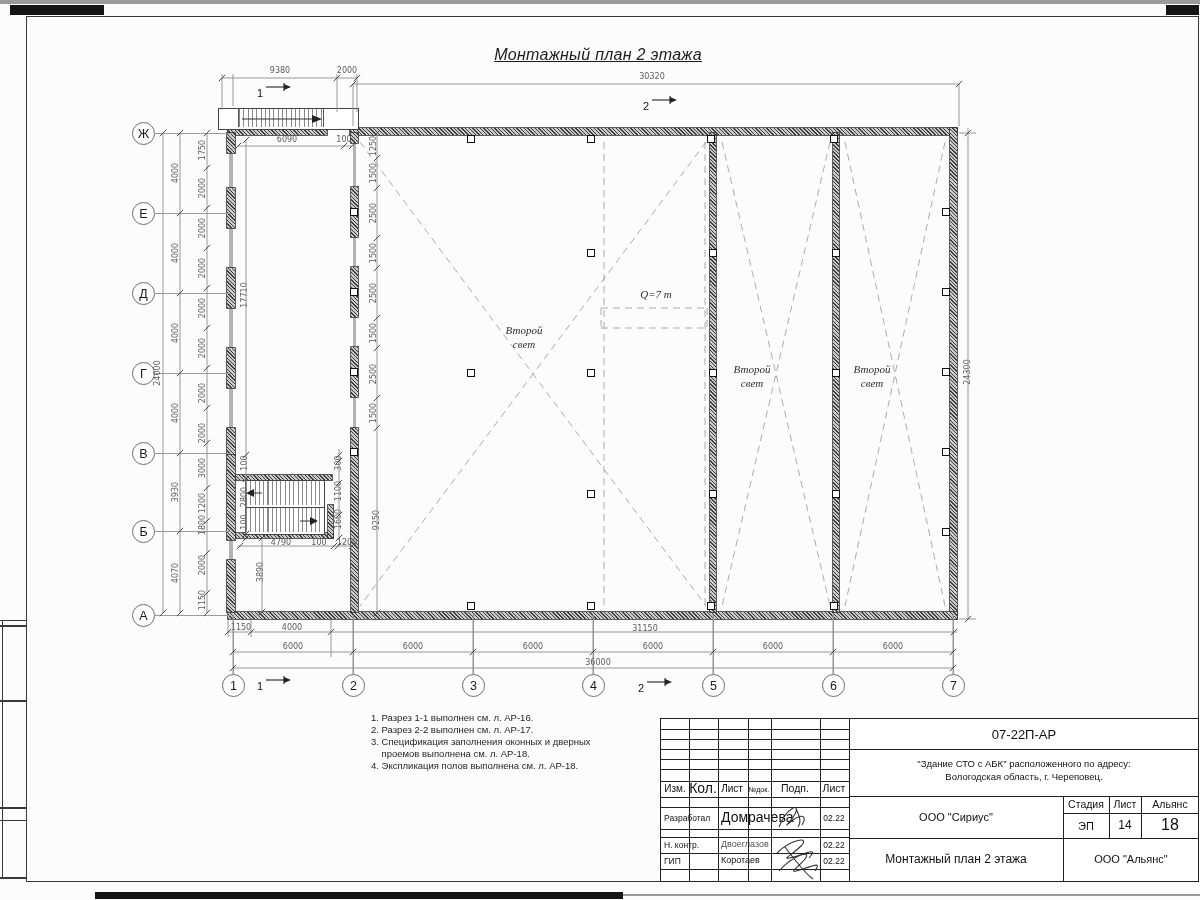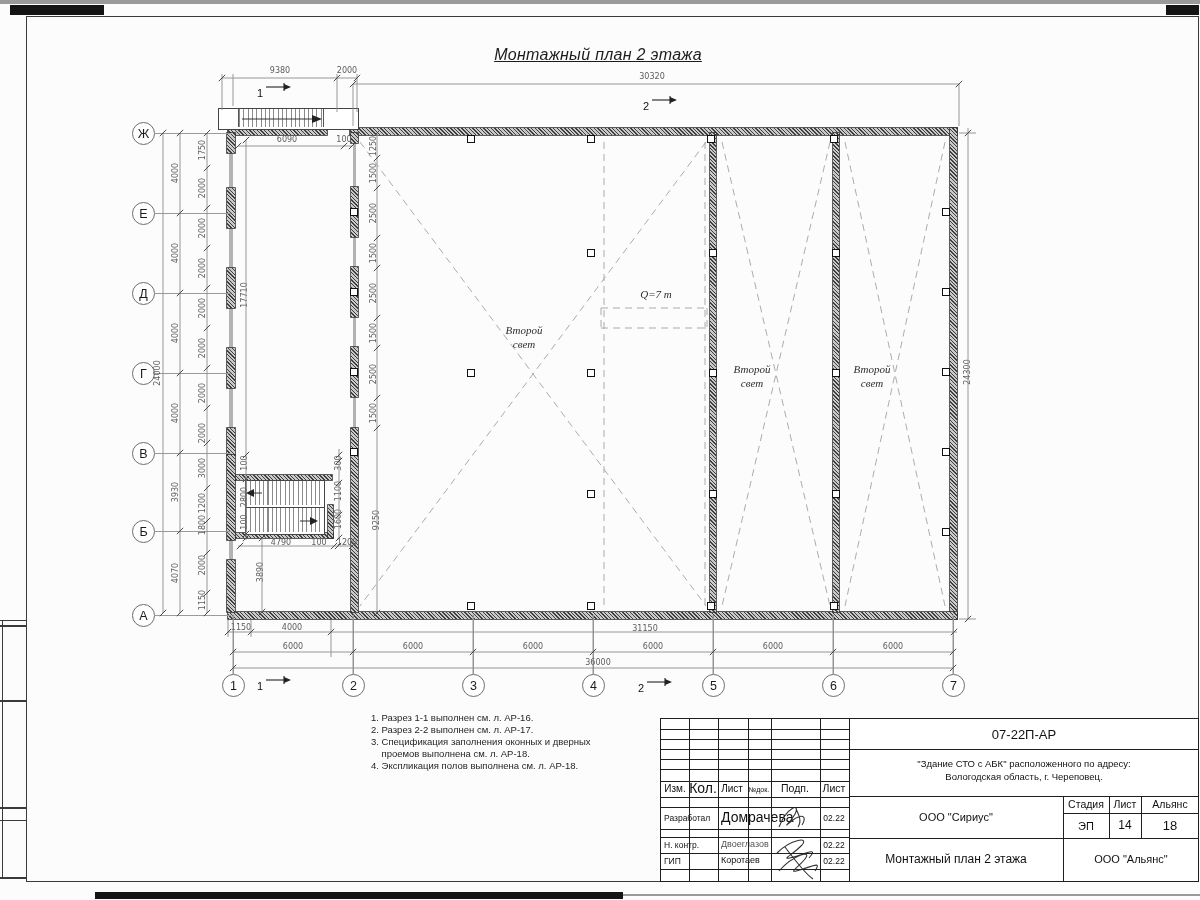--- a/index.html
+++ b/index.html
@@ -371,21 +371,21 @@
     <span class="tbtext" style="left:363px;top:44px;font-size:9.5px">"Здание СТО с АБК" расположенного по адресу:</span>
     <span class="tbtext" style="left:363px;top:57px;font-size:9.5px">Вологодская область, г. Череповец.</span>
     <span class="tbtext" style="left:295px;top:98px;font-size:11px">ООО "Сириус"</span>
     <span class="tbtext" style="left:295px;top:140px;font-size:12px">Монтажный план 2 этажа</span>
     <span class="tbtext" style="left:470px;top:140px;font-size:11px">ООО "Альянс"</span>
     <span class="tbtext" style="left:425px;top:85px;font-size:10.5px">Стадия</span>
     <span class="tbtext" style="left:464px;top:85px;font-size:10.5px">Лист</span>
     <span class="tbtext" style="left:509px;top:85px;font-size:10.5px">Альянс</span>
     <span class="tbtext" style="left:425px;top:107px;font-size:11px">ЭП</span>
     <span class="tbtext" style="left:464px;top:106px;font-size:12px">14</span>
-    <span class="tbtext" style="left:509px;top:106px;font-size:13px">18</span>
+    <span class="tbtext" style="left:509px;top:106px;font-size:16px">18</span>
     <span class="tbtext" style="left:14px;top:69px;font-size:10px">Изм.</span>
     <span class="tbtext" style="left:42px;top:69px;font-size:14px">Кол.</span>
     <span class="tbtext" style="left:71px;top:69px;font-size:10px">Лист</span>
     <span class="tbtext" style="left:98px;top:70px;font-size:7px">№док.</span>
     <span class="tbtext" style="left:134px;top:69px;font-size:10.5px">Подп.</span>
     <span class="tbtext" style="left:173px;top:69px;font-size:10.5px">Лист</span>
     <span class="tbleft" style="left:3px;top:99px;font-size:8.5px">Разработал</span>
     <span class="tbleft" style="left:60px;top:98px;font-size:14px">Домрачева</span>
     <span class="tbtext" style="left:173px;top:99px;font-size:8.5px">02.22</span>
     <span class="tbleft" style="left:3px;top:126px;font-size:8.5px">Н. контр.</span>

